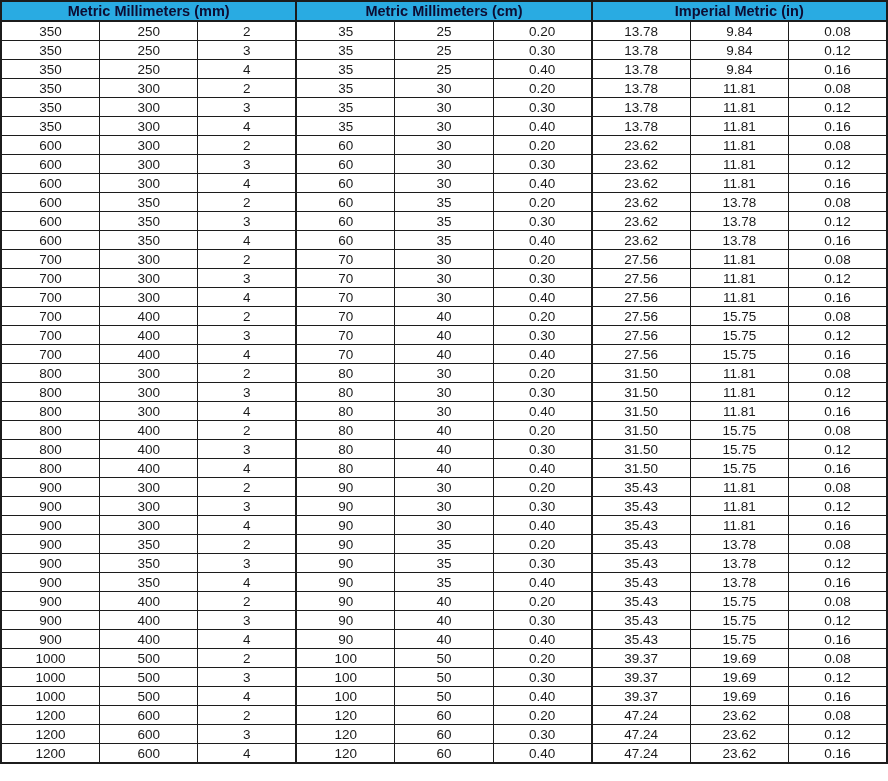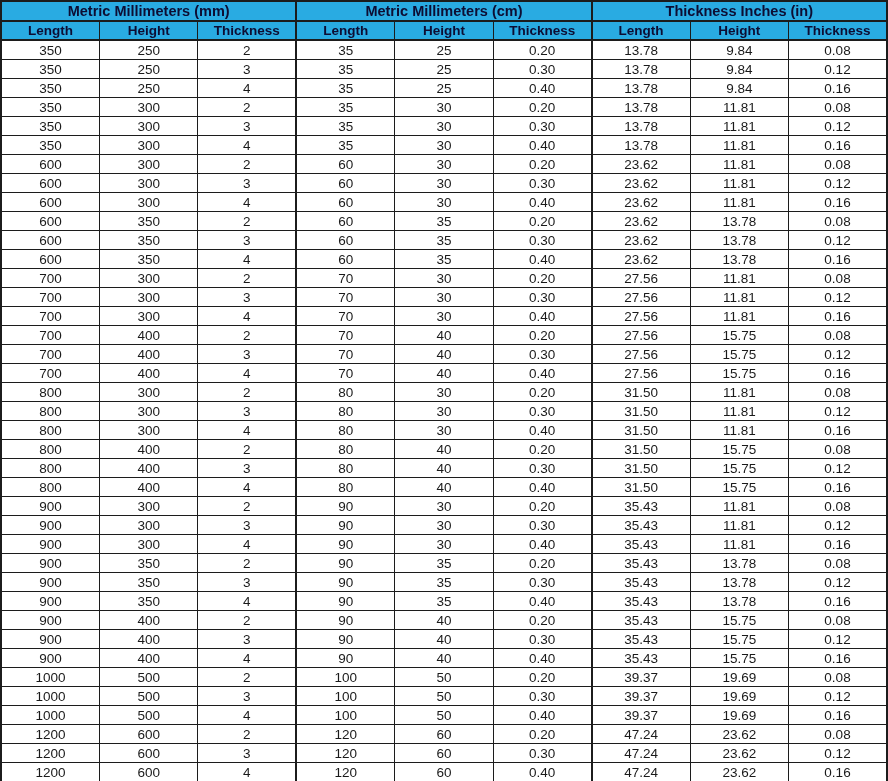--- a/index.html
+++ b/index.html
@@ -57,32 +57,21 @@
 </style>
 </head>
 <body>
 
 <div class="wrap">
   <table class="dim-table">
     <thead>
       <tr class="group-row">
         <th colspan="3">Metric Millimeters (mm)</th>
         <th colspan="3" class="gstart">Metric Millimeters (cm)</th>
-        <th colspan="3" class="gstart">Thickness Inches (in)</th>
-      </tr>
-      <tr class="cols-row">
-        <th>Length</th>
-        <th>Height</th>
-        <th>Thickness</th>
-        <th class="gstart">Length</th>
-        <th>Height</th>
-        <th>Thickness</th>
-        <th class="gstart">Length</th>
-        <th>Height</th>
-        <th>Thickness</th>
+        <th colspan="3" class="gstart">Imperial Metric (in)</th>
       </tr>
     </thead>
     <tbody>
         <tr>
           <td>350</td>
           <td>250</td>
           <td>2</td>
           <td class="gstart">35</td>
           <td>25</td>
           <td>0.20</td>

